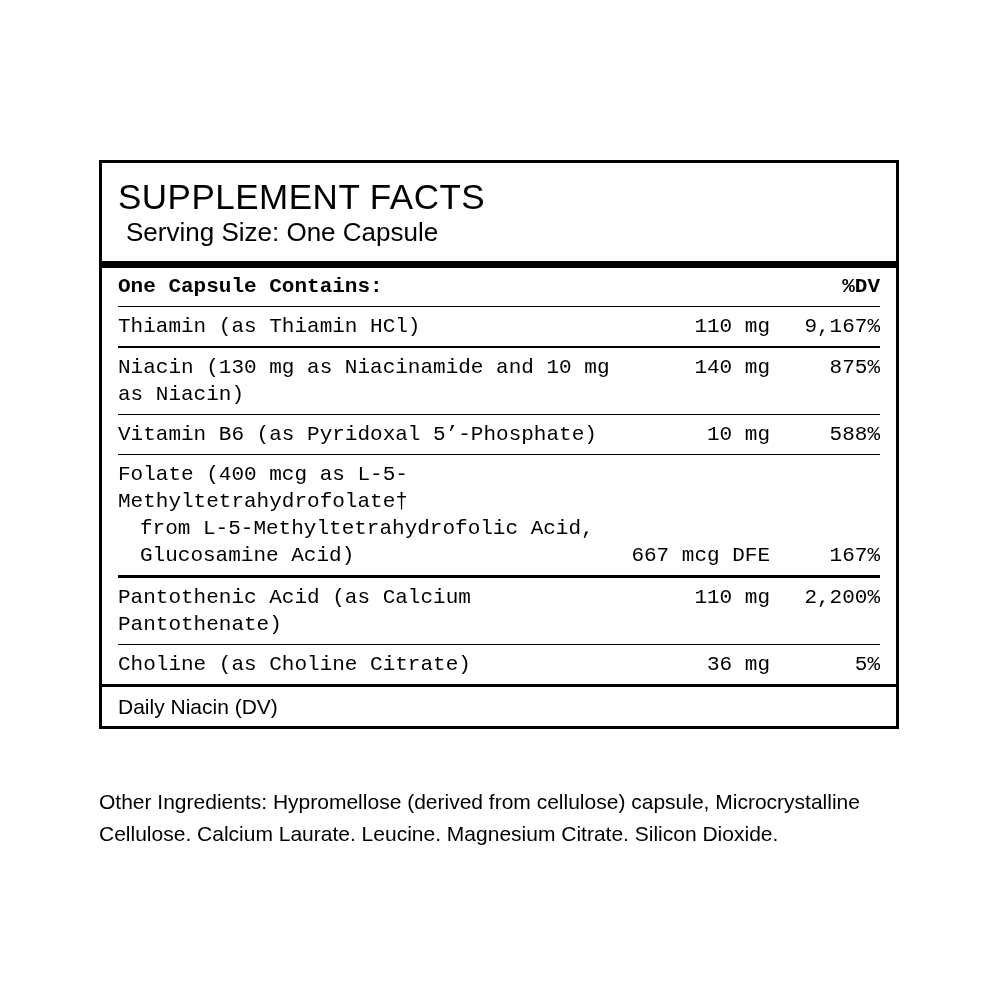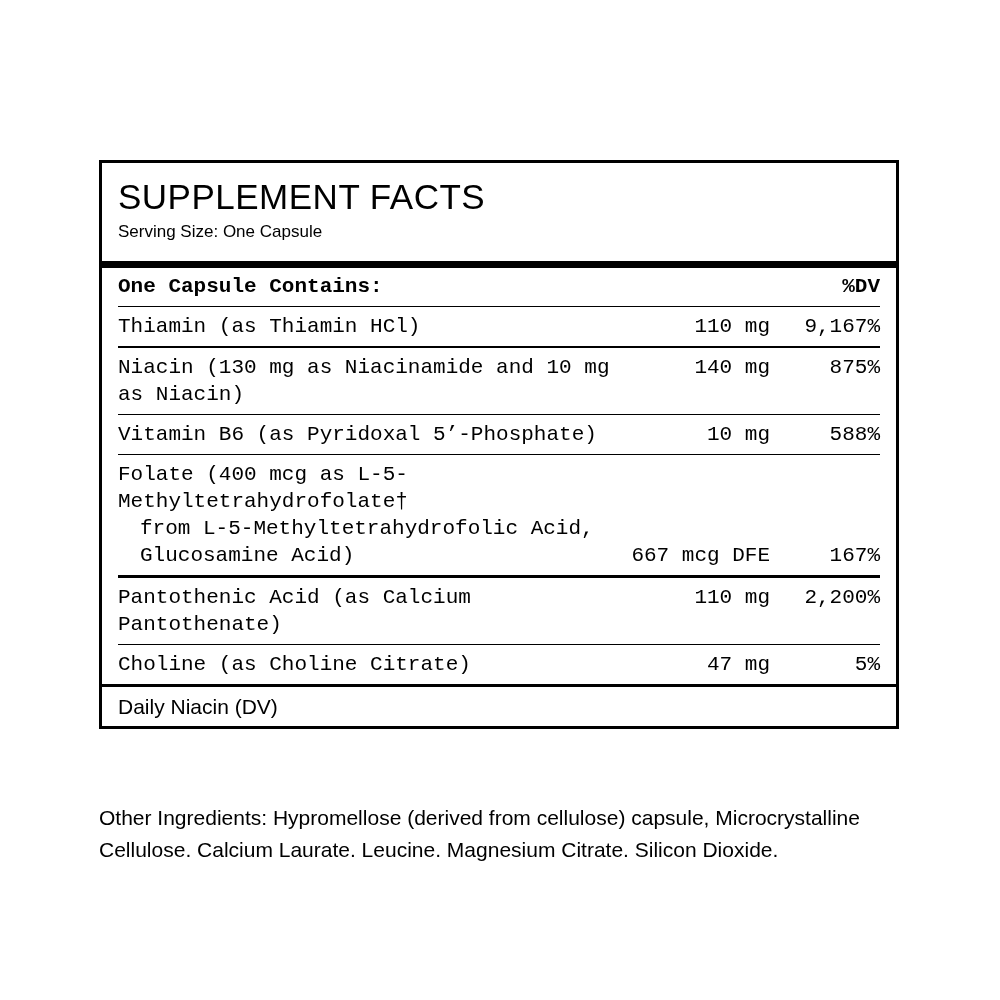--- a/index.html
+++ b/index.html
@@ -35,23 +35,23 @@
   }
   .sf-title {
     font-size: 35px;
     line-height: 40px;
     letter-spacing: 0.5px;
     font-weight: 400;
     margin: 0 0 2px 0;
     white-space: nowrap;
   }
   .serving {
-    font-size: 17px;
+    font-size: 26px;
     line-height: 26px;
-    margin: 0 0 10px 0;
+    margin: 0 0 10px 8px;
   }
   .rule-thick {
     height: 7px;
     background: #000000;
     margin: 0 0 0 0;
   }
   .rule-med {
     height: 3px;
     background: #000000;
   }
@@ -99,21 +99,20 @@
     padding-top: 7px;
     padding-bottom: 4px;
   }
   .other-ing {
     position: absolute;
     left: 99px;
     top: 786px;
     width: 810px;
     font-size: 21px;
     line-height: 32px;
-    margin-top: 16px;
   }
 </style>
 </head>
 <body>
 
 <div class="page">
 
   <div class="panel">
     <div class="panel-inner">
       <div class="sf-title">SUPPLEMENT FACTS</div>
@@ -208,21 +207,21 @@
             <td class="dv">2,200%</td>
           </tr>
           <tr class="sep">
               <td colspan="3">
                 <div></div>
               </td>
             </tr>
 
           <tr>
             <td class="name">Choline (as Choline Citrate)</td>
-            <td class="amount">47 mg</td>
+            <td class="amount">36 mg</td>
             <td class="dv">5%</td>
           </tr>
         </tbody>
       </table>
     </div>
 
     <div class="rule-med" style="margin: 0 0 0 0;"></div>
 
     <div style="padding: 0 16px;">
       <table class="facts">

